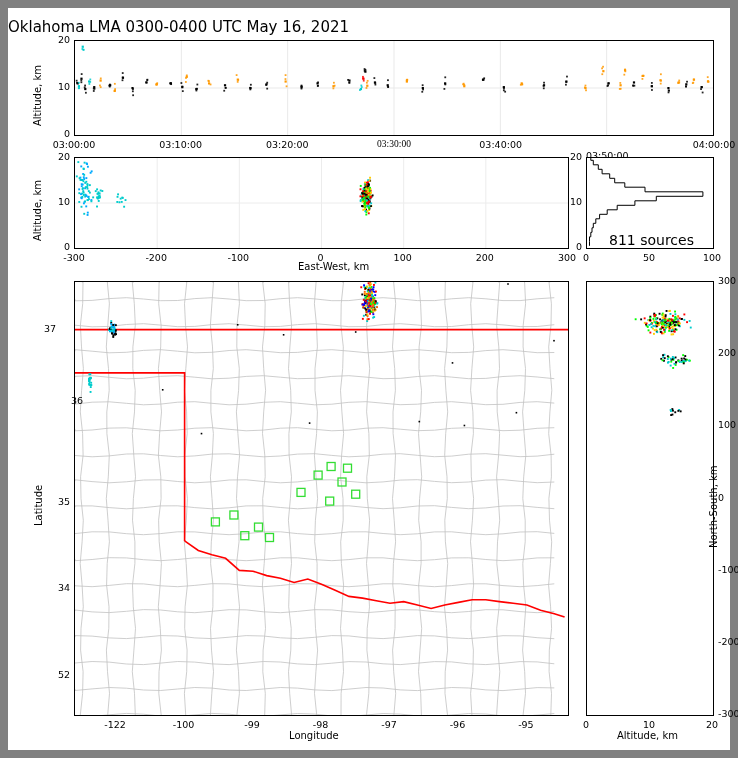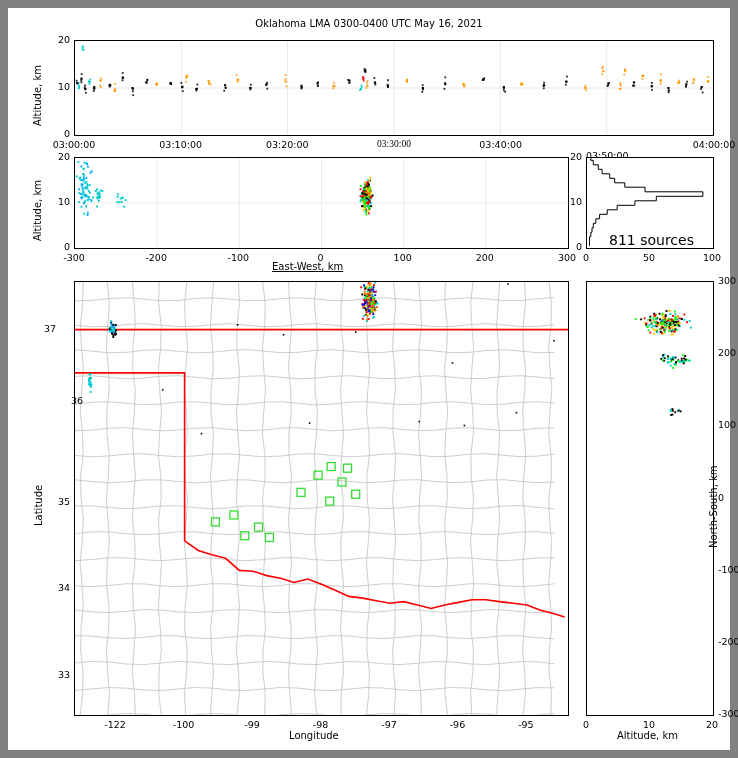--- a/index.html
+++ b/index.html
@@ -7,22 +7,22 @@
     width:738px;height:758px;
     background:#808080;
     font-family:"DejaVu Sans", sans-serif;
     overflow:hidden;
   }
   #page{
     position:absolute;left:8px;top:8px;width:722px;height:742px;
     background:#ffffff;
   }
   .title{
-    position:absolute;left:0;top:10px;width:722px;text-align:center;
-    font-size:10px;color:#000;
+    position:absolute;left:0;top:10px;width:722px;
+    font-size:15px;color:#000;
   }
   .panel{position:absolute;box-sizing:border-box;border:1px solid #000;background:#fff;}
   .tick{position:absolute;font-size:9.5px;color:#000;white-space:nowrap;}
   .axlabel{position:absolute;font-size:10px;color:#000;white-space:nowrap;}
   .vlabel{transform-origin:0 0;}
   svg{display:block;}
   .srcnote{position:absolute;font-size:14px;color:#000;}
 </style>
 </head>
 <body>
@@ -651,21 +651,21 @@
         <rect x="284.6857920505146" y="42.1579129267484" width="1.9" height="1.9" fill="#00cccc"></rect>
         <rect x="290.7693361085025" y="26.023223659023643" width="1.9" height="1.9" fill="#ff0000"></rect>
         <rect x="291.99876707232323" y="27.354204425588243" width="1.9" height="1.9" fill="#000000"></rect>
         <rect x="291.05767123456656" y="43.926387531682856" width="1.9" height="1.9" fill="#ff0000"></rect>
         <rect x="290.0595208012538" y="35.645616056397564" width="1.9" height="1.9" fill="#000000"></rect>
         <rect x="293.0424807557021" y="42.74988806806505" width="1.9" height="1.9" fill="#ff0000"></rect>
         <rect x="291.59290741950974" y="37.628552371636026" width="1.9" height="1.9" fill="#00ff00"></rect>
       </svg>
   </div>
   <div class="axlabel vlabel" style="left:24px;top:233px;transform:rotate(-90deg);">Altitude, km</div>
-  <div class="axlabel" style="left:264px;top:253px;text-decoration:underline;">East-West, km</div>
+  <div class="axlabel" style="left:290px;top:253px;">East-West, km</div>
   <div id="ew-yticks">
       <div class="tick" style="left: 62px; top: 233px; transform: translateX(-100%);">0</div>
       <div class="tick" style="left: 62px; top: 188px; transform: translateX(-100%);">10</div>
       <div class="tick" style="left: 62px; top: 143px; transform: translateX(-100%);">20</div>
     </div>
   <div id="ew-xticks">
       <div class="tick" style="left: 66px; top: 244px; transform: translateX(-50%);">-300</div>
       <div class="tick" style="left: 148.167px; top: 244px; transform: translateX(-50%);">-200</div>
       <div class="tick" style="left: 230.333px; top: 244px; transform: translateX(-50%);">-100</div>
       <div class="tick" style="left: 312.5px; top: 244px; transform: translateX(-50%);">0</div>
@@ -1051,21 +1051,21 @@
         <rect x="432.2" y="1.2" width="1.6" height="1.6" fill="#000"></rect>
         <rect x="125.7" y="150.8" width="1.6" height="1.6" fill="#000"></rect>
         <rect x="86.9" y="107.0" width="1.6" height="1.6" fill="#000"></rect>
         <rect x="440.6" y="129.9" width="1.6" height="1.6" fill="#000"></rect>
         <rect x="207.8" y="52.0" width="1.6" height="1.6" fill="#000"></rect>
       </svg>
   </div>
   <div class="axlabel vlabel" style="left:25px;top:518px;transform:rotate(-90deg);">Latitude</div>
   <div class="axlabel" style="left:281px;top:722px;">Longitude</div>
   <div id="map-yticks">
-      <div class="tick" style="left: 62px; top: 661.03px; transform: translateX(-100%);">33</div>
+      <div class="tick" style="left: 62px; top: 661.03px; transform: translateX(-100%);">52</div>
       <div class="tick" style="left: 62px; top: 574.43px; transform: translateX(-100%);">34</div>
       <div class="tick" style="left: 62px; top: 487.83px; transform: translateX(-100%);">35</div>
       <div class="tick" style="left: 62px; top: 387px; transform: translateX(-100%); margin-left: 13px;">36</div>
       <div class="tick" style="left: 48px; top: 314.63px; transform: translateX(-100%);">37</div>
     </div>
   <div id="map-xticks">
       <div class="tick" style="left: 107.083px; top: 711px; transform: translateX(-50%);">-122</div>
       <div class="tick" style="left: 175.556px; top: 711px; transform: translateX(-50%);">-100</div>
       <div class="tick" style="left: 244.028px; top: 711px; transform: translateX(-50%);">-99</div>
       <div class="tick" style="left: 312.5px; top: 711px; transform: translateX(-50%);">-98</div>

